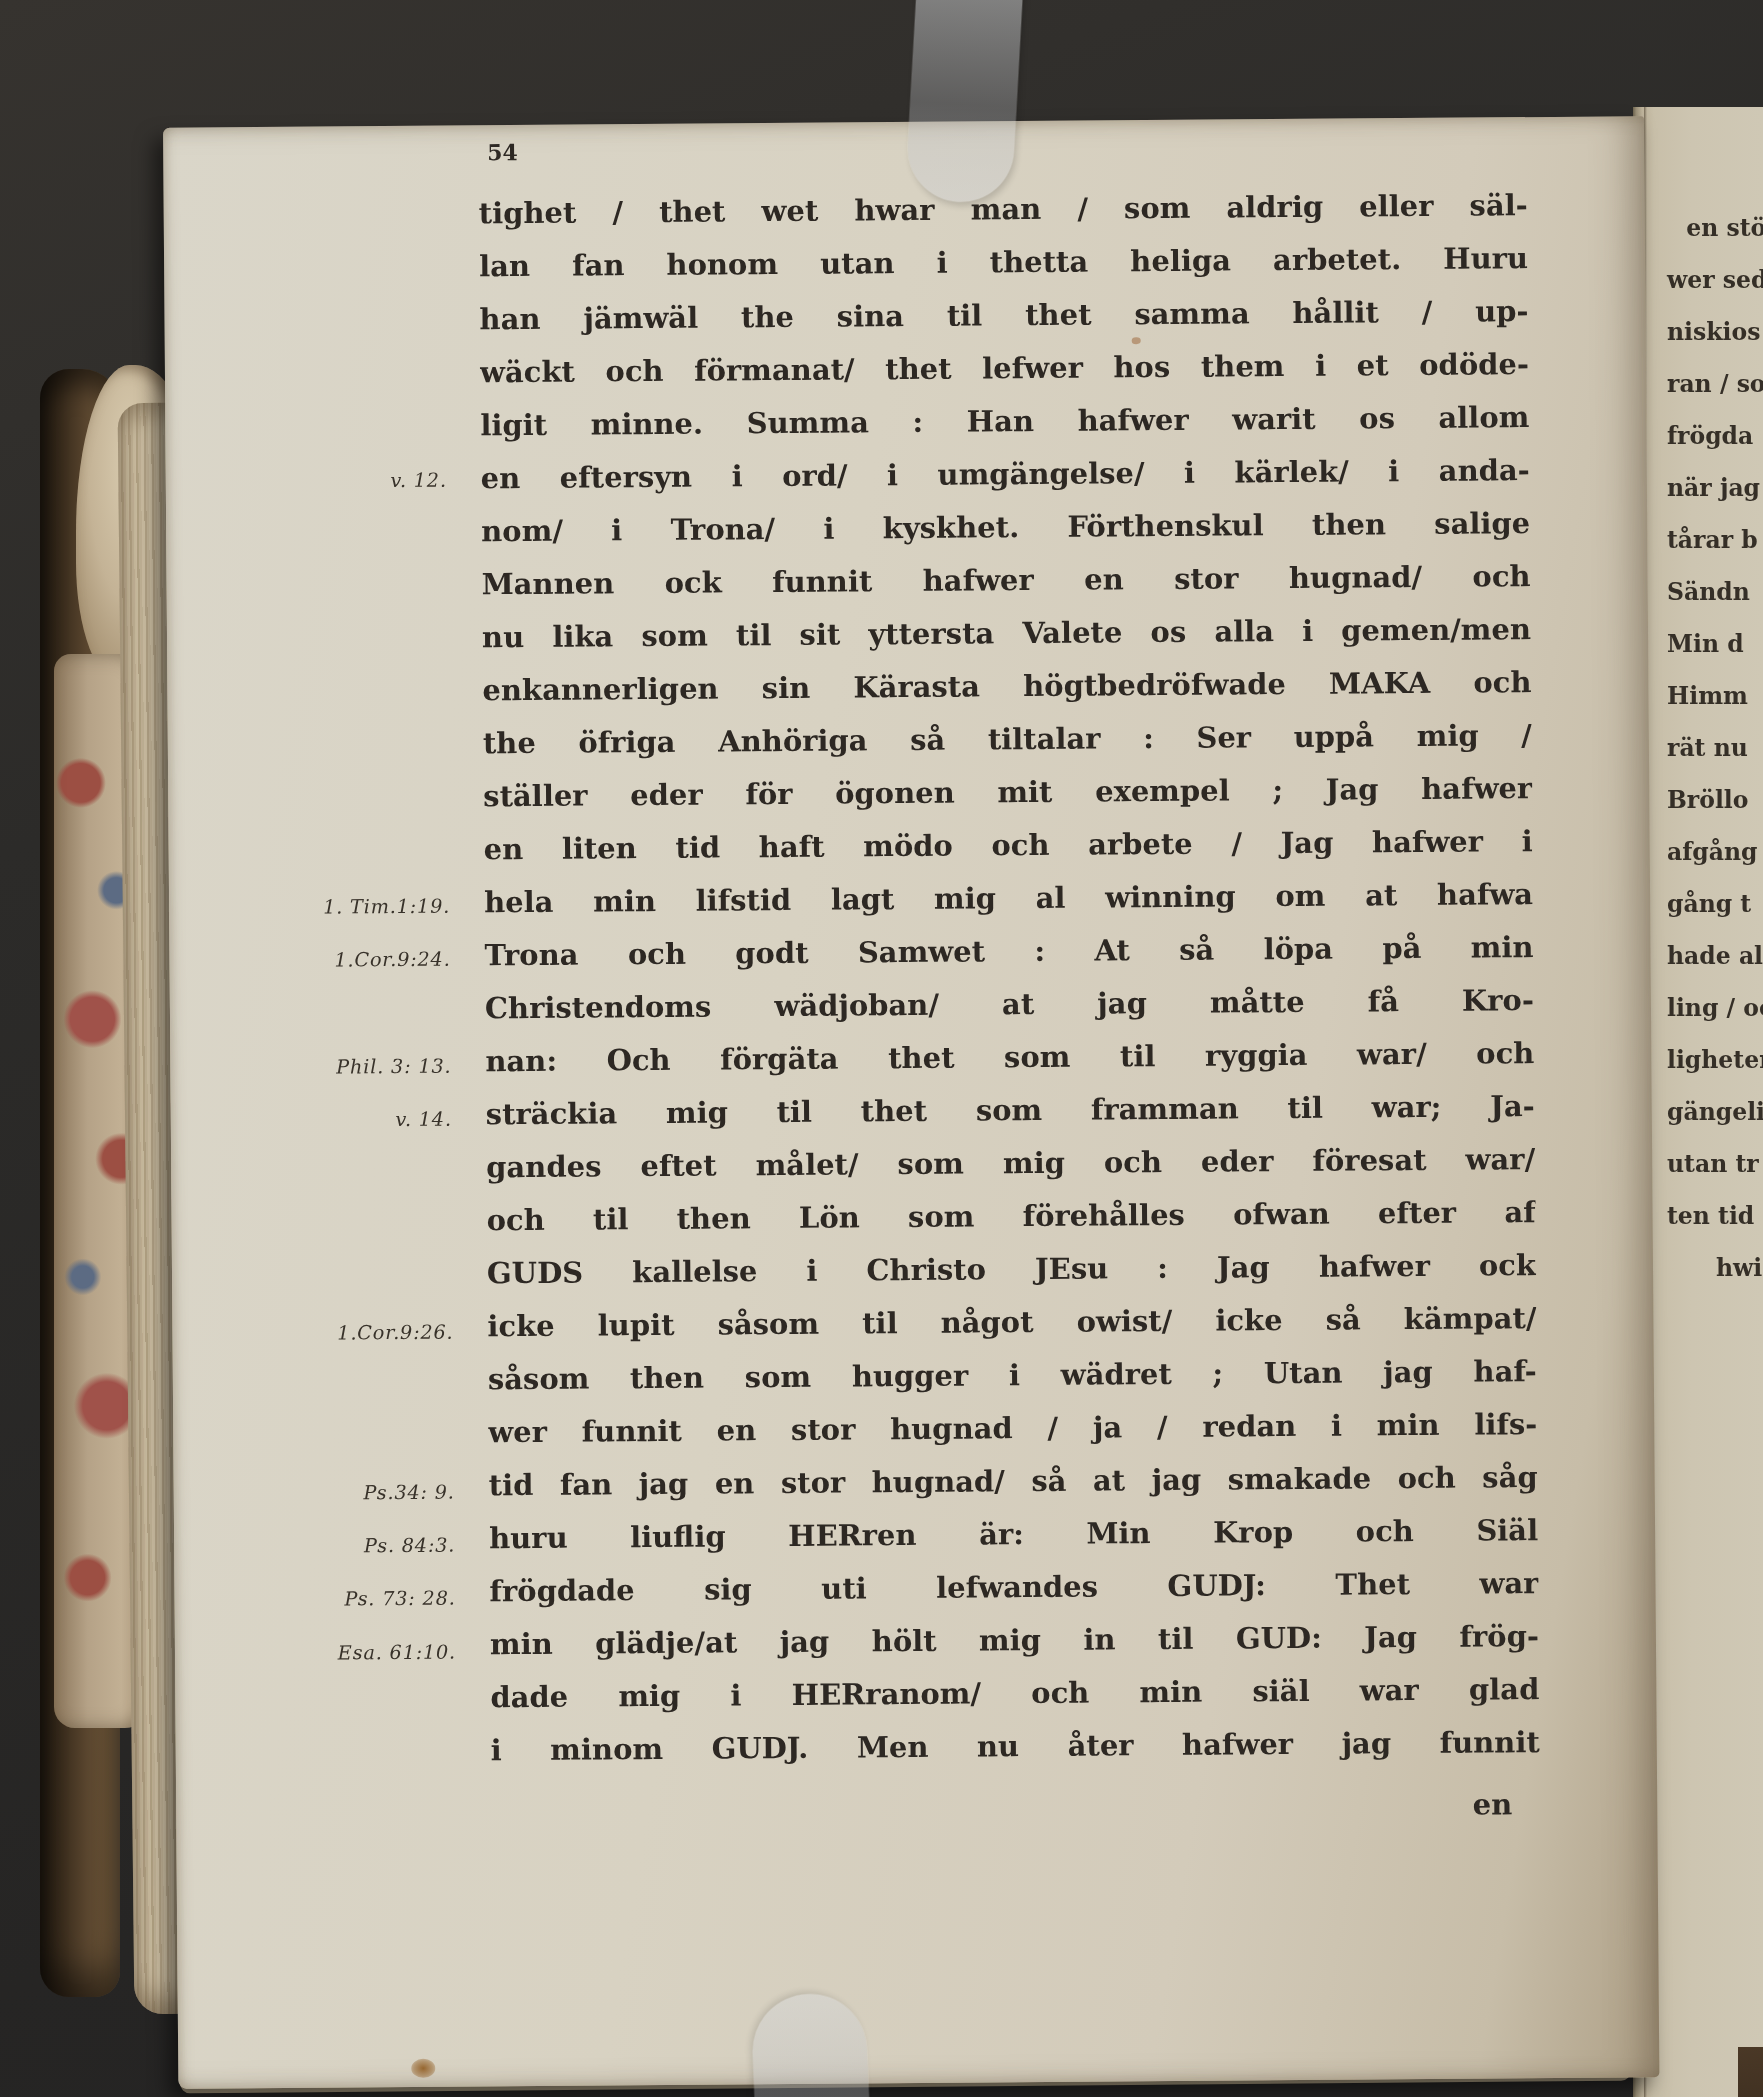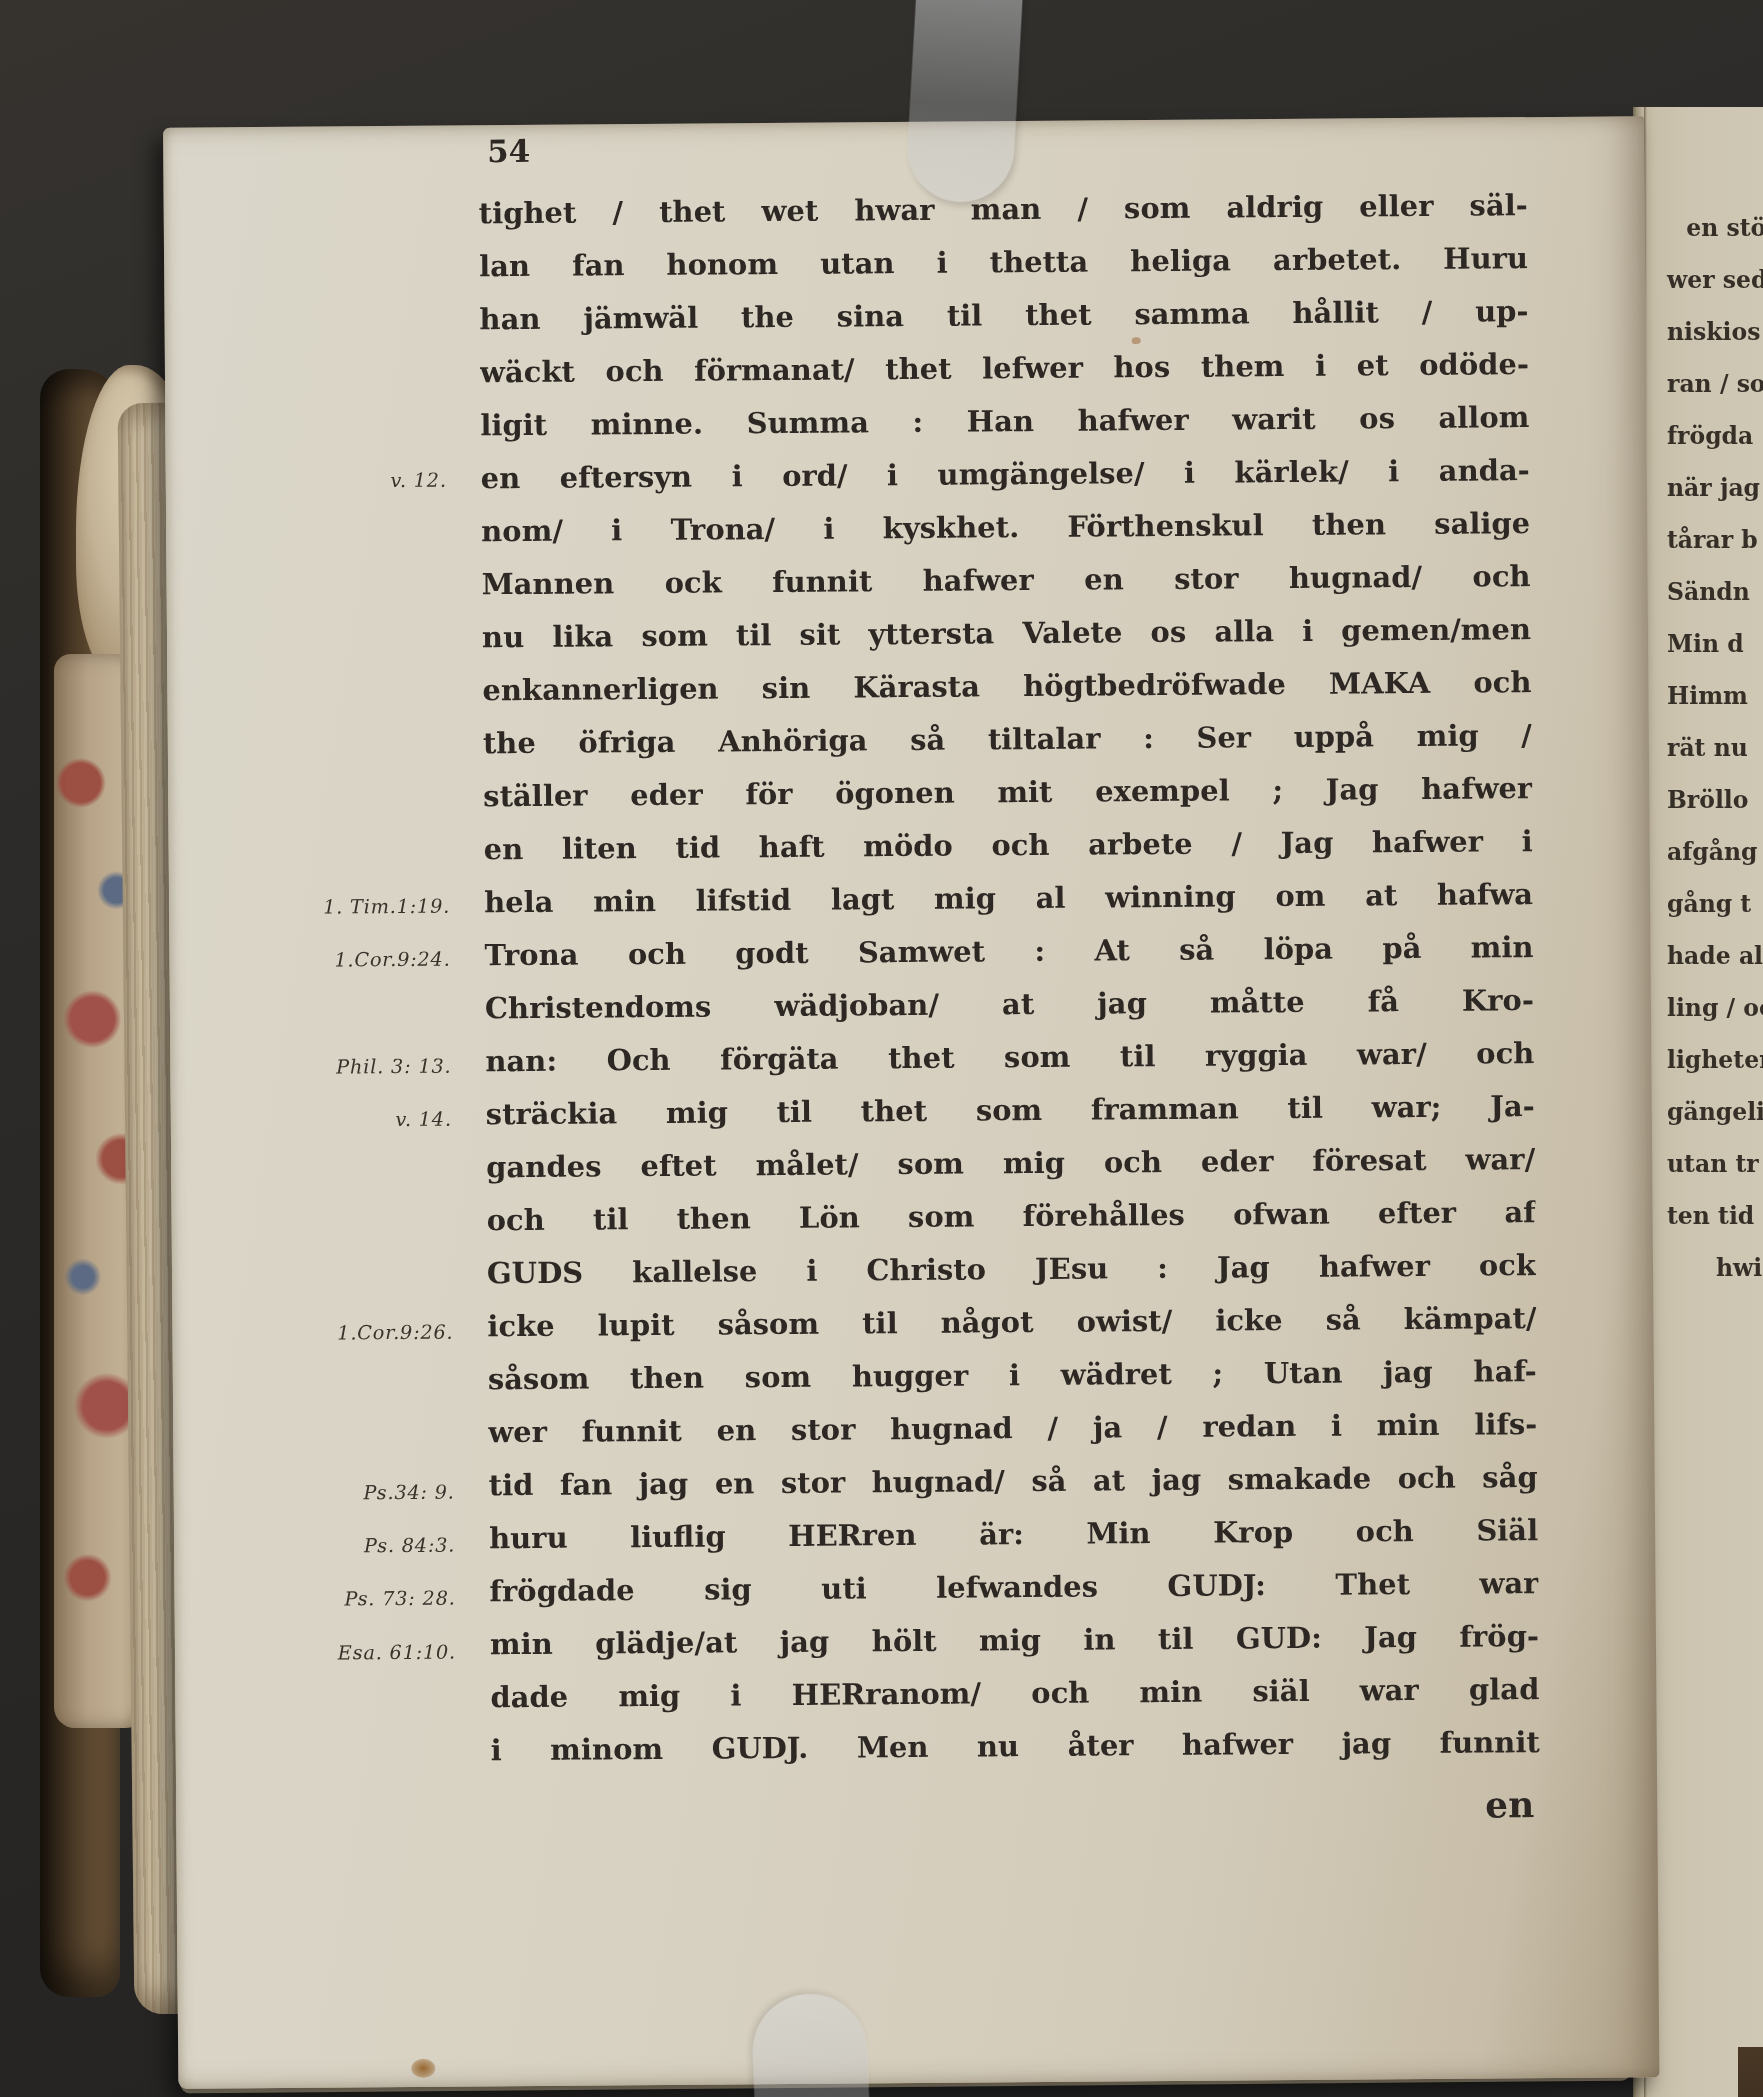--- a/index.html
+++ b/index.html
@@ -78,30 +78,30 @@
     transform:rotate(-0.45deg);transform-origin:50% 0;
     background:linear-gradient(100deg,#dad6c9 0%,#d8d2c2 42%,#d3cbba 72%,#c7bda8 90%,#b0a289 99%);
     border-radius:6.7px 3.4px 5px 8.4px;
     box-shadow:-9.2px 11px 19.3px rgba(0,0,0,.5),
       inset 10px 0 14.3px -8.4px rgba(120,105,80,.4),
       inset 0 11.7px 16px -11px rgba(120,105,80,.38),
       inset -29px 0 38px -18.5px rgba(88,72,52,.5),
       inset 0 -12.6px 18.5px -12.6px rgba(110,95,70,.35);
   }
   .pageno{
-    position:absolute;left:324px;top:8px;
-    font-weight:bold;font-size:31px;color:#2d2823;
+    position:absolute;left:324px;top:14px;
+    font-weight:bold;font-size:22px;color:#2d2823;
   }
   .text-block{
     position:absolute;left:315px;top:62px;width:1049px;
     font-weight:bold;font-size:29px;line-height:53px;color:#2d2823;
   }
   .tline{height:53px;overflow:hidden;text-align:justify;}
   .tline::after{content:"";display:inline-block;width:100%;height:0;}
-  .catchword{position:absolute;top:1599px;right:6px;font-weight:bold;font-size:36px;color:#2d2823;}
+  .catchword{position:absolute;top:1599px;right:28px;font-weight:bold;font-size:29px;color:#2d2823;}
 
   .margin-notes{position:absolute;left:63px;top:62px;width:235px;height:1552px;}
   .mnote{
     position:absolute;right:17px;width:218px;text-align:right;white-space:nowrap;
     font-style:italic;font-size:19.3px;color:#38322a;letter-spacing:0.8px;
   }
   .mn-l6{top:281px;}  .mn-l14{top:707px;} .mn-l15{top:760px;}
   .mn-l17{top:867px;}.mn-l18{top:920px;} .mn-l22{top:1133px;}
   .mn-l25{top:1293px;}.mn-l26{top:1346px;} .mn-l27{top:1399px;}
   .mn-l28{top:1453px;}

